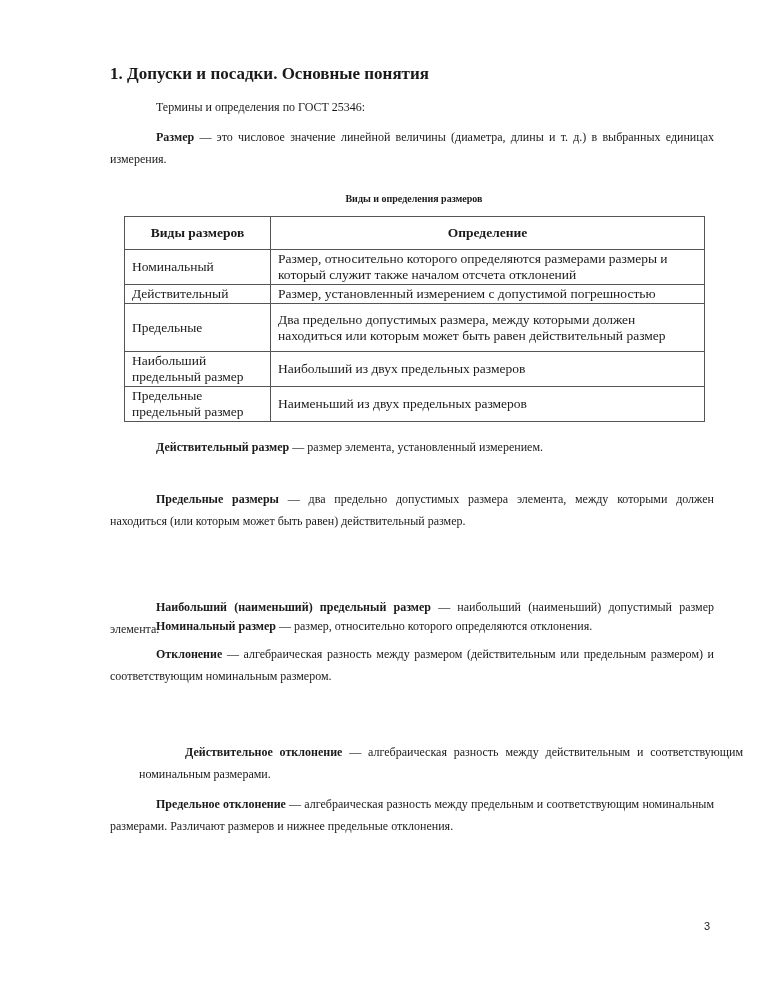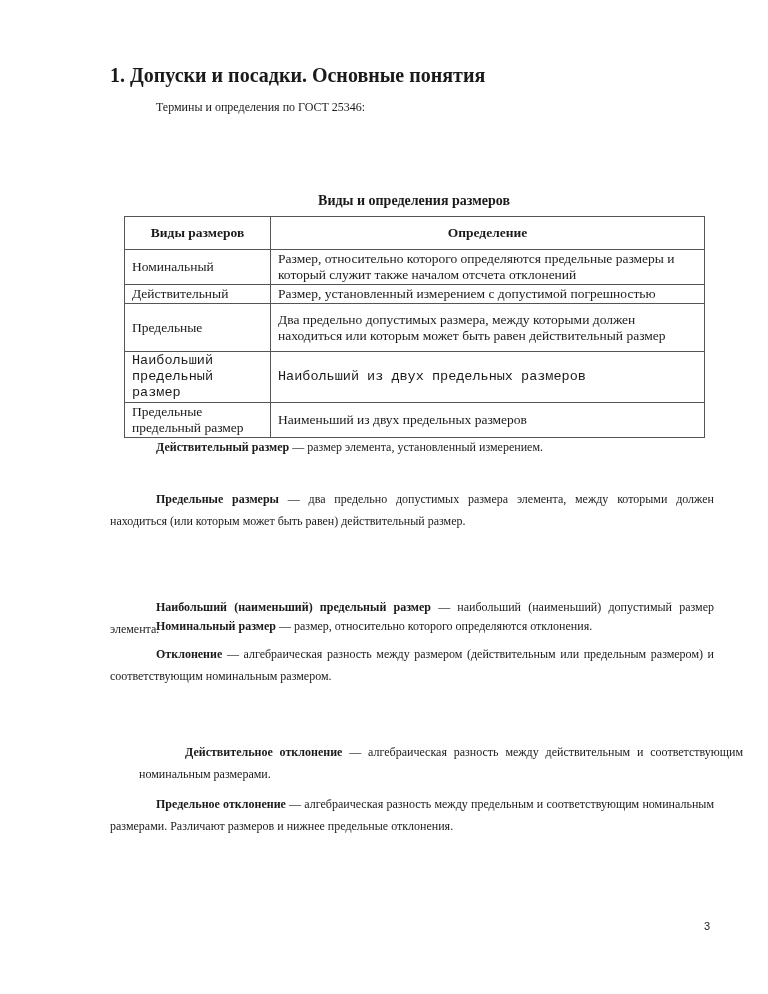--- a/index.html
+++ b/index.html
@@ -1,66 +1,69 @@
 <!DOCTYPE html>
 <html><head>
 <meta charset="utf-8">
 <style>
   html, body { margin: 0; padding: 0; background: #ffffff; }
   body { width: 768px; height: 994px; position: relative; overflow: hidden;
          font-family: "Liberation Serif", "DejaVu Serif", serif; color: #1a1a1a; }
   .page { position: absolute; left: 0; top: 0; width: 768px; height: 994px; }
-  .heading { position: absolute; left: 110px; top: 64px; font-size: 20px; font-weight: bold; letter-spacing: 0; }
+  .heading { position: absolute; left: 110px; top: 64px; font-size: 17px; font-weight: bold; letter-spacing: 0; }
   .para { position: absolute; left: 110px; width: 604px; font-size: 12px; line-height: 22px; text-align: justify; }
   .para .indent { display: inline-block; width: 46px; }
   .para b { font-weight: bold; }
-  .table-title { position: absolute; left: 124px; width: 580px; top: 193px; text-align: center; font-size: 14px; font-weight: bold; }
+  .table-title { position: absolute; left: 124px; width: 580px; top: 193px; text-align: center; font-size: 10px; font-weight: bold; }
   table.defs { position: absolute; left: 124px; top: 216px; width: 581px; border-collapse: collapse; font-size: 13.5px; line-height: 16px; }
   table.defs td, table.defs th { border: 1px solid #555; padding: 1px 7px; vertical-align: middle; font-weight: normal; text-align: left; }
   table.defs th { text-align: center; font-weight: bold; }
   table.defs col.c1 { width: 146px; }
   .page-num { position: absolute; left: 704px; top: 920px; font-family: "Liberation Sans", "DejaVu Sans", sans-serif; font-size: 11px; color: #222; }
 </style>
 </head>
 <body>
 
 <div class="page">
 
   <div class="heading">1. Допуски и посадки. Основные понятия</div>
 
   <div class="para" style="top:96px;">
     <span class="indent"></span><span>Термины и определения по ГОСТ 25346:</span>
   </div>
 
+  <div class="para" style="top:126px;">
+    <span class="indent"></span><b>Размер</b><span> — это числовое значение линейной величины (диаметра, длины и т. д.) в выбранных единицах измерения.</span>
+  </div>
 
   <div class="table-title">Виды и определения размеров</div>
 
   <table class="defs">
     <colgroup>
         <col class="c1">
         <col>
       </colgroup>
     <tbody>
         <tr style="height:33px;">
       <th>Виды размеров</th>
       <th>Определение</th>
     </tr>
     <tr style="height:35px;">
       <td>Номинальный</td>
-      <td>Размер, относительно которого определяются предельные размеры и который служит также началом отсчета отклонений</td>
+      <td>Размер, относительно которого определяются размерами размеры и который служит также началом отсчета отклонений</td>
     </tr>
     <tr style="height:18px;">
       <td>Действительный</td>
       <td style="white-space:nowrap;">Размер, установленный измерением с допустимой погрешностью</td>
     </tr>
     <tr style="height:48px;padding-left:8px;">
       <td>Предельные</td>
       <td>Два предельно допустимых размера, между которыми должен находиться или которым может быть равен действительный размер</td>
     </tr>
-    <tr style="height:33px;font-family:Liberation Mono, monospace;">
+    <tr style="height:33px;">
       <td>Наибольший предельный размер</td>
       <td>Наибольший из двух предельных размеров</td>
     </tr>
     <tr style="height:34px;">
       <td>Предельные предельный размер</td>
       <td>Наименьший из двух предельных размеров</td>
     </tr>
   </tbody>
     </table>
 

